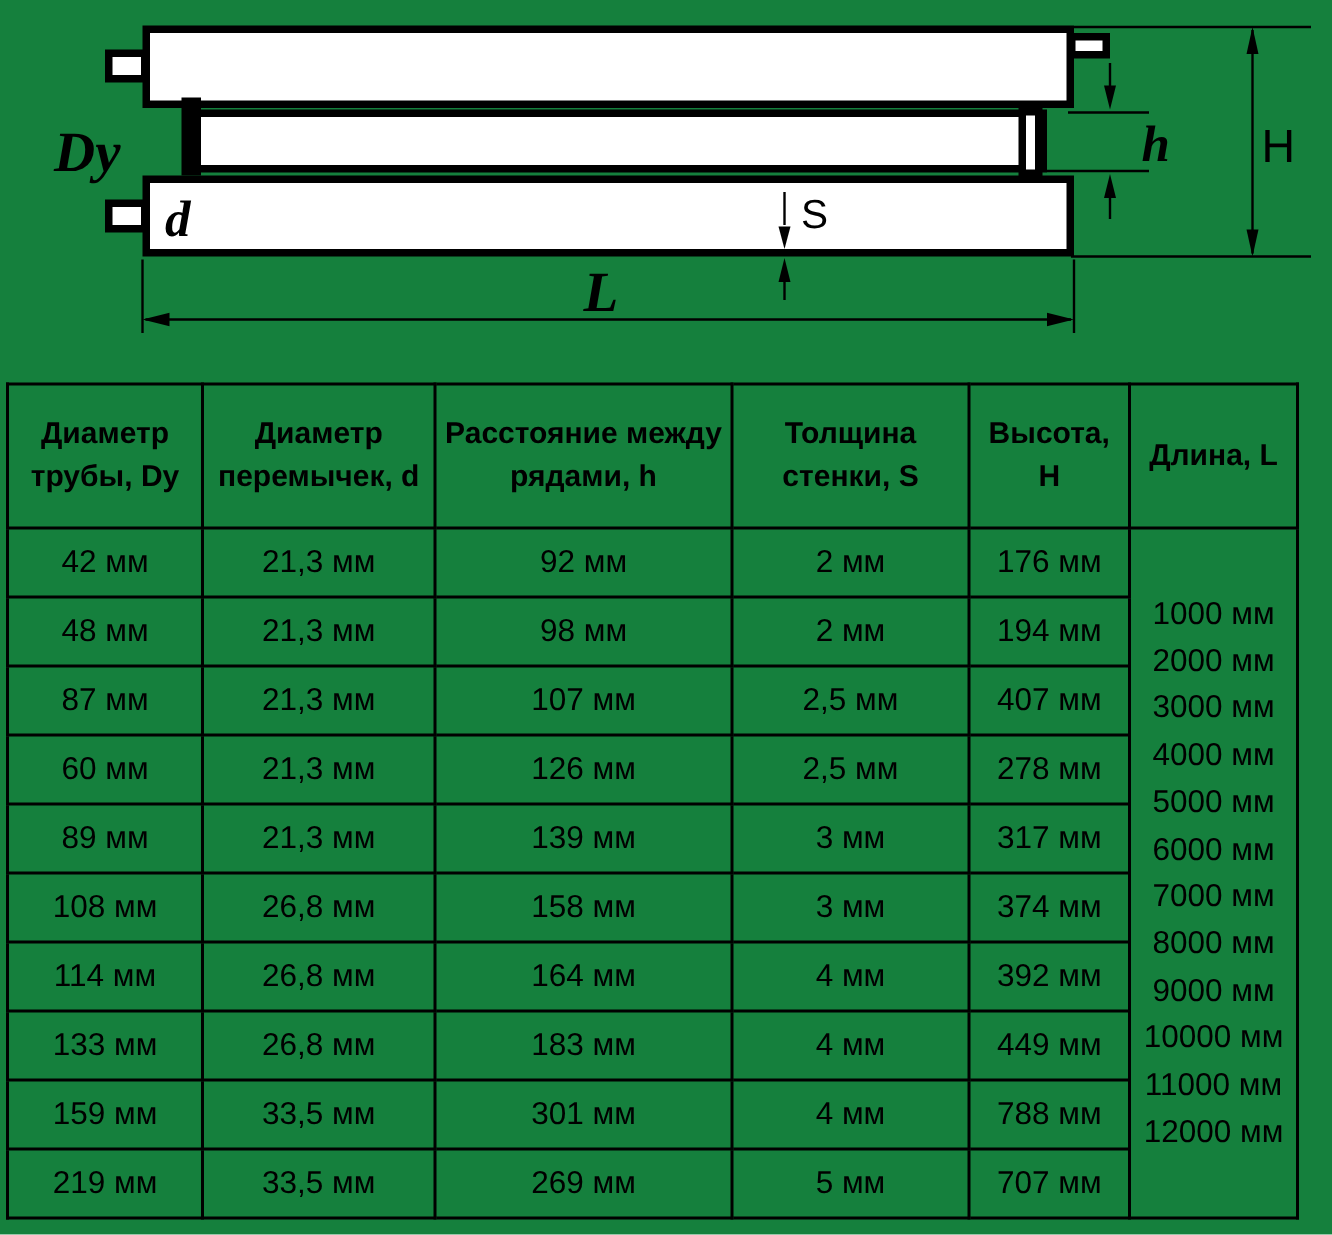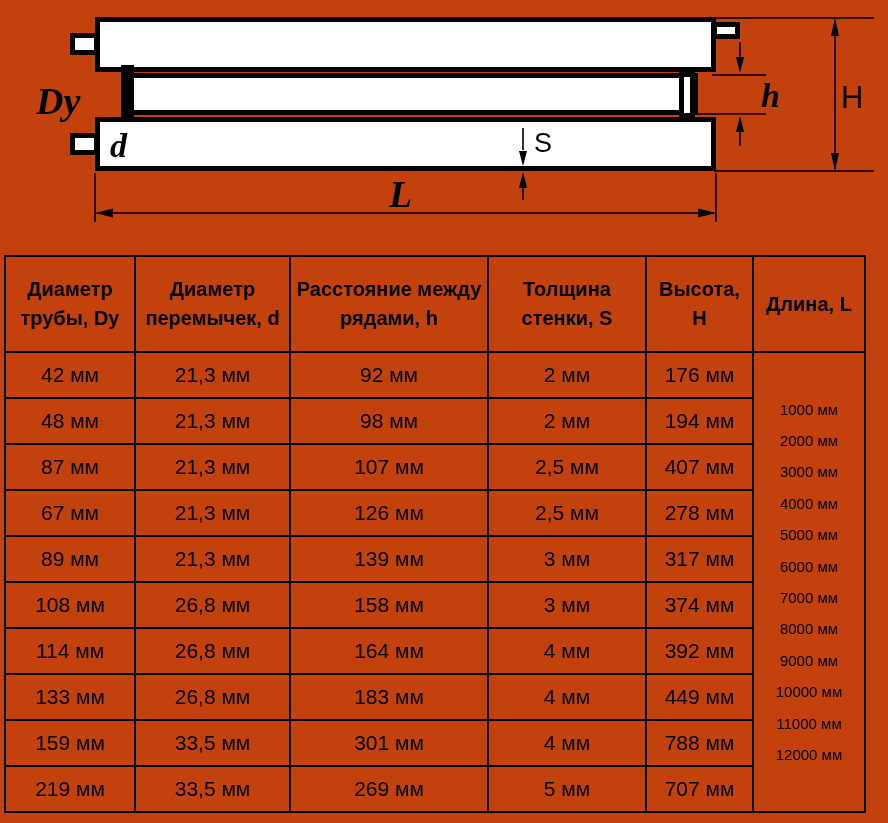--- a/index.html
+++ b/index.html
@@ -1,20 +1,20 @@
 <!DOCTYPE html>
 <html><head>
 <meta charset="utf-8">
 <style>
   html, body { margin: 0; padding: 0; background: #ffffff; }
   .page {
     position: relative;
     width: 888px;
     height: 823px;
-    background: #c2410c;
+    background: #15803d;
     font-family: "Liberation Sans", sans-serif;
     color: #000000;
     overflow: hidden;
   }
   .diagram { position: absolute; top: 0; left: 0; }
 
   .lbl-serif {
     font-family: "Liberation Serif", "DejaVu Serif", serif;
     font-style: italic;
     font-weight: bold;
@@ -57,21 +57,21 @@
   .len-wrap {
     position: absolute;
     top: 0; left: 0; right: 0; bottom: 0;
     display: flex;
     flex-direction: column;
     justify-content: center;
     align-items: center;
   }
   .len-wrap div {
     line-height: 31.4px;
-    font-size: 15px;
+    font-size: 21px;
   }
 </style>
 </head>
 <body>
 
 <div class="page">
 
   <svg class="diagram" width="888" height="250" viewBox="0 0 888 250">
 
     <rect x="97.5" y="19.5" width="616" height="50" fill="#ffffff" stroke="#000000" stroke-width="5"></rect>
@@ -168,21 +168,21 @@
           <td>194 мм</td>
         </tr>
         <tr>
           <td>87 мм</td>
           <td>21,3 мм</td>
           <td>107 мм</td>
           <td>2,5 мм</td>
           <td>407 мм</td>
         </tr>
         <tr>
-          <td>67 мм</td>
+          <td>60 мм</td>
           <td>21,3 мм</td>
           <td>126 мм</td>
           <td>2,5 мм</td>
           <td>278 мм</td>
         </tr>
         <tr>
           <td>89 мм</td>
           <td>21,3 мм</td>
           <td>139 мм</td>
           <td>3 мм</td>

